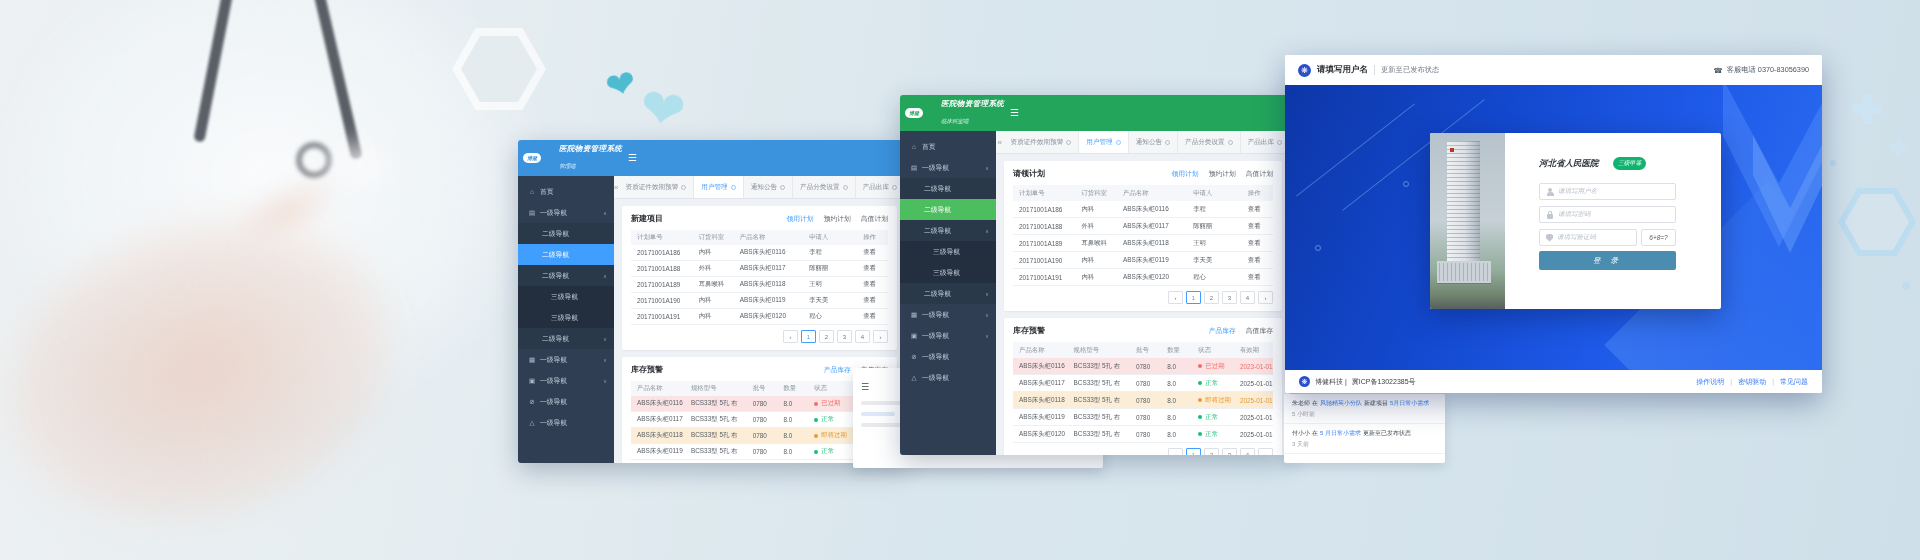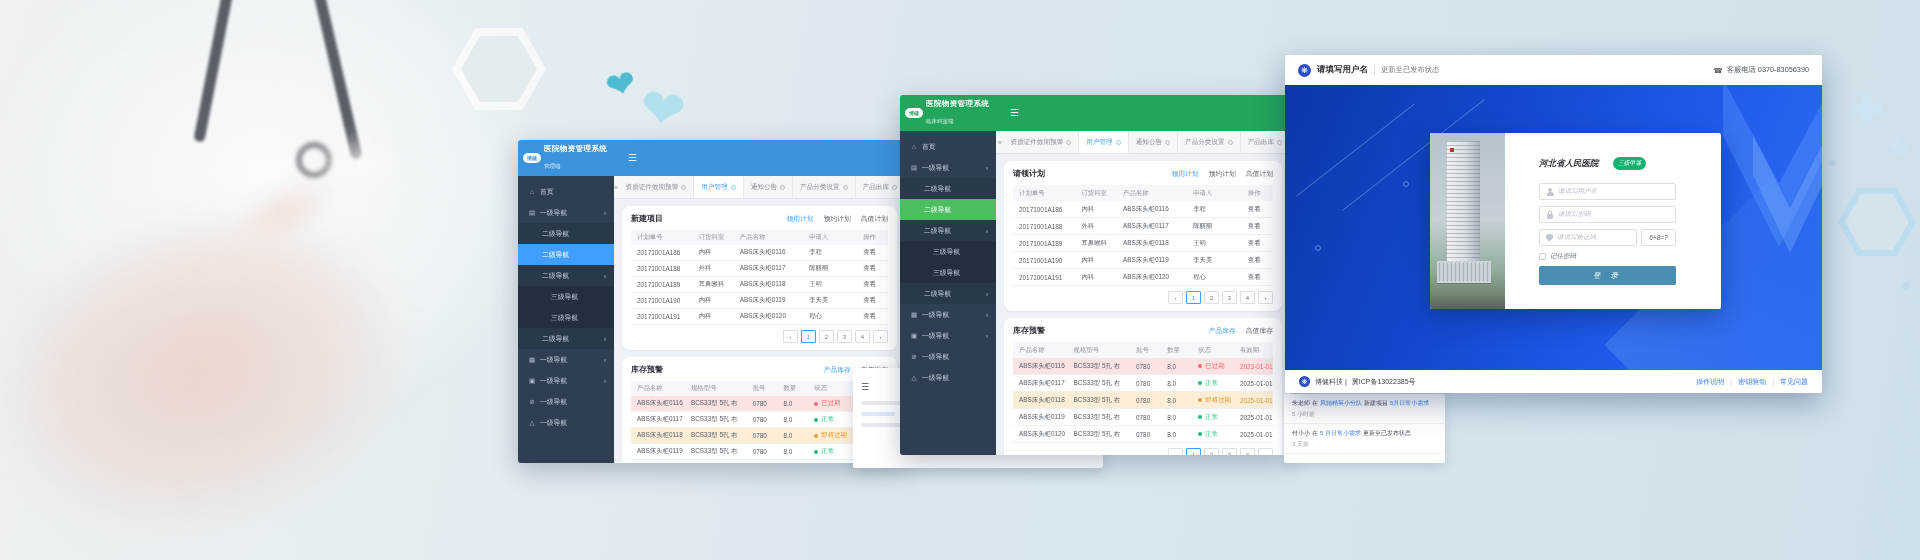--- a/index.html
+++ b/index.html
@@ -35,40 +35,40 @@
   .bdot{border-radius:50%;background:#bcd9ee;}
   .bdot1{left:1830px;top:160px;width:6px;height:6px;}
   .bdot2{left:1902px;top:282px;width:8px;height:8px;opacity:.7;}
 
   
   .aw{position:absolute;background:#EEF1F5;border-radius:3px;overflow:hidden;
       box-shadow:0 8px 26px rgba(25,45,80,.28);}
   .aw.blue{--hdr:#3B93DD;--act:#409EFF;}
   .aw.green{--hdr:#23A65B;--act:#4DBE5F;}
   .aw .hdr{position:absolute;top:0;left:0;right:0;height:36px;background:var(--hdr);display:flex;align-items:center;}
-  .aw .brand{width:96px;display:flex;align-items:center;gap:3px;padding-left:5px;box-sizing:border-box;flex:none;}
+  .aw .brand{width:96px;display:flex;align-items:center;gap:18px;padding-left:5px;box-sizing:border-box;flex:none;font-style:italic;}
   .logo-pill{background:#fff;color:var(--hdr);font-size:5px;font-weight:bold;border-radius:7px;padding:2px 4px;white-space:nowrap;}
   .bt .t{font-size:7.5px;font-weight:bold;color:#fff;letter-spacing:.4px;white-space:nowrap;}
   .bt .st{font-size:5.5px;color:rgba(255,255,255,.85);text-align:right;margin-top:1px;}
   .hamb{margin-left:14px;color:#fff;font-size:10px;line-height:1;}
   .aw .side{position:absolute;top:36px;left:0;bottom:0;width:96px;background:#2F3E52;padding-top:5px;box-sizing:border-box;}
   .ni{height:21px;display:flex;align-items:center;gap:4px;color:#C3CEDC;font-size:6.8px;padding-left:10px;}
   .ni .nic{width:8px;font-size:6.5px;opacity:.85;text-align:center;}
   .ni .arr{margin-left:auto;margin-right:7px;font-size:5px;color:#8A9BAF;}
   .ni.s2{padding-left:24px;background:#293949;}
   .ni.s3{padding-left:33px;background:#232F3E;}
   .ni.active{background:var(--act);color:#fff;}
   .aw .main{position:absolute;top:36px;left:96px;right:0;bottom:0;display:flex;flex-direction:column;overflow:hidden;}
   .tabs{height:22px;flex:none;background:#F4F6F8;border-bottom:1px solid #E1E5EB;display:flex;align-items:stretch;color:#8A919B;overflow:hidden;}
   .clps{width:15px;display:flex;align-items:center;justify-content:center;font-size:8px;color:#98A0AA;}
   .tab{display:flex;align-items:center;gap:3px;padding:0 7px;border-right:1px solid #E6E9EE;font-size:6.6px;white-space:nowrap;}
   .tab.on{background:#fff;color:#409EFF;}
   .tdot{width:5px;height:5px;border:1px solid currentColor;border-radius:50%;box-sizing:border-box;opacity:.55;}
   .content{flex:1;padding:7px 8px;overflow:hidden;}
-  .card{background:#fff;border-radius:8px;padding:6px 9px 7px;margin-bottom:7px;box-shadow:0 1px 2px rgba(0,0,0,.05);}
+  .card{background:#fff;border-radius:2px;padding:6px 9px 7px;margin-bottom:7px;box-shadow:0 1px 2px rgba(0,0,0,.05);}
   .chead{display:flex;align-items:center;margin:1px 0 6px;}
   .ctitle{font-size:8px;font-weight:bold;color:#2E3238;}
   .clinks{margin-left:auto;display:flex;gap:10px;font-size:6.8px;color:#5C636B;}
   .clinks .on{color:#409EFF;}
   .tbl{width:100%;border-collapse:collapse;table-layout:fixed;}
   .tbl th{background:#F5F7FA;color:#8E959F;font-weight:normal;}
   .tbl td{color:#575E66;border-bottom:1px solid #EDF0F4;}
   .tbl th,.tbl td{height:15px;font-size:6.4px;text-align:left;padding:0 2px 0 6px;white-space:nowrap;overflow:hidden;}
   .green .tbl th,.green .tbl td{height:16px;}
   .lk{color:#409EFF;}
@@ -129,21 +129,21 @@
   .f-title{position:absolute;left:34px;top:25px;font-size:8.5px;font-weight:bold;color:#2C3138;}
   .f-badge{position:absolute;left:108px;top:24px;background:#10B46E;color:#fff;font-size:5.8px;
       padding:2px 5px;border-radius:7px;white-space:nowrap;}
   .fld{position:absolute;left:34px;width:137px;height:17px;border:1px solid #DCE0E6;border-radius:2px;background:#fff;
       display:flex;align-items:center;gap:4px;padding-left:6px;box-sizing:border-box;color:#B9BFC9;font-size:6.5px;}
   .fld.u{top:50px;}.fld.p{top:73px;}.fld.c{top:96px;width:98px;}
   .captcha{position:absolute;left:136px;top:96px;width:35px;height:17px;border:1px solid #DCE0E6;border-radius:2px;
       box-sizing:border-box;display:flex;align-items:center;justify-content:center;font-size:6.5px;color:#555B63;background:#fff;}
   .remember{position:absolute;left:34px;top:119px;display:flex;align-items:center;gap:4px;font-size:6.5px;color:#6B7280;}
   .cb{width:7px;height:7px;border:1px solid #C9CED6;border-radius:1px;background:#fff;box-sizing:border-box;}
-  .login-btn{position:absolute;left:34px;top:133px;width:137px;height:19px;background:#4A8DB0;color:#fff;
+  .login-btn{position:absolute;left:34px;top:118px;width:137px;height:19px;background:#4A8DB0;color:#fff;
       font-size:7.5px;letter-spacing:4px;display:flex;align-items:center;justify-content:center;border-radius:2px;}
   .ic{width:8px;height:8px;position:relative;flex:none;}
   .ic-user::before{content:"";position:absolute;left:2px;top:0;width:4px;height:4px;border-radius:50%;background:#C2C7CF;}
   .ic-user::after{content:"";position:absolute;left:.5px;bottom:0;width:7px;height:3.5px;border-radius:3px 3px 0 0;background:#C2C7CF;}
   .ic-lock::before{content:"";position:absolute;left:2px;top:0;width:4px;height:4px;border:1px solid #C2C7CF;border-bottom:none;
       border-radius:3px 3px 0 0;box-sizing:border-box;}
   .ic-lock::after{content:"";position:absolute;left:1px;bottom:0;width:6px;height:4.5px;background:#C2C7CF;border-radius:1px;}
   .ic-shield{width:7px;height:8px;clip-path:polygon(50% 0,100% 18%,100% 58%,50% 100%,0 58%,0 18%);background:#C2C7CF;}
   .lg-foot{position:absolute;left:0;top:315px;width:537px;height:23px;background:#fff;display:flex;align-items:center;
       gap:5px;padding:0 14px;box-sizing:border-box;font-size:7px;color:#3C4147;}

